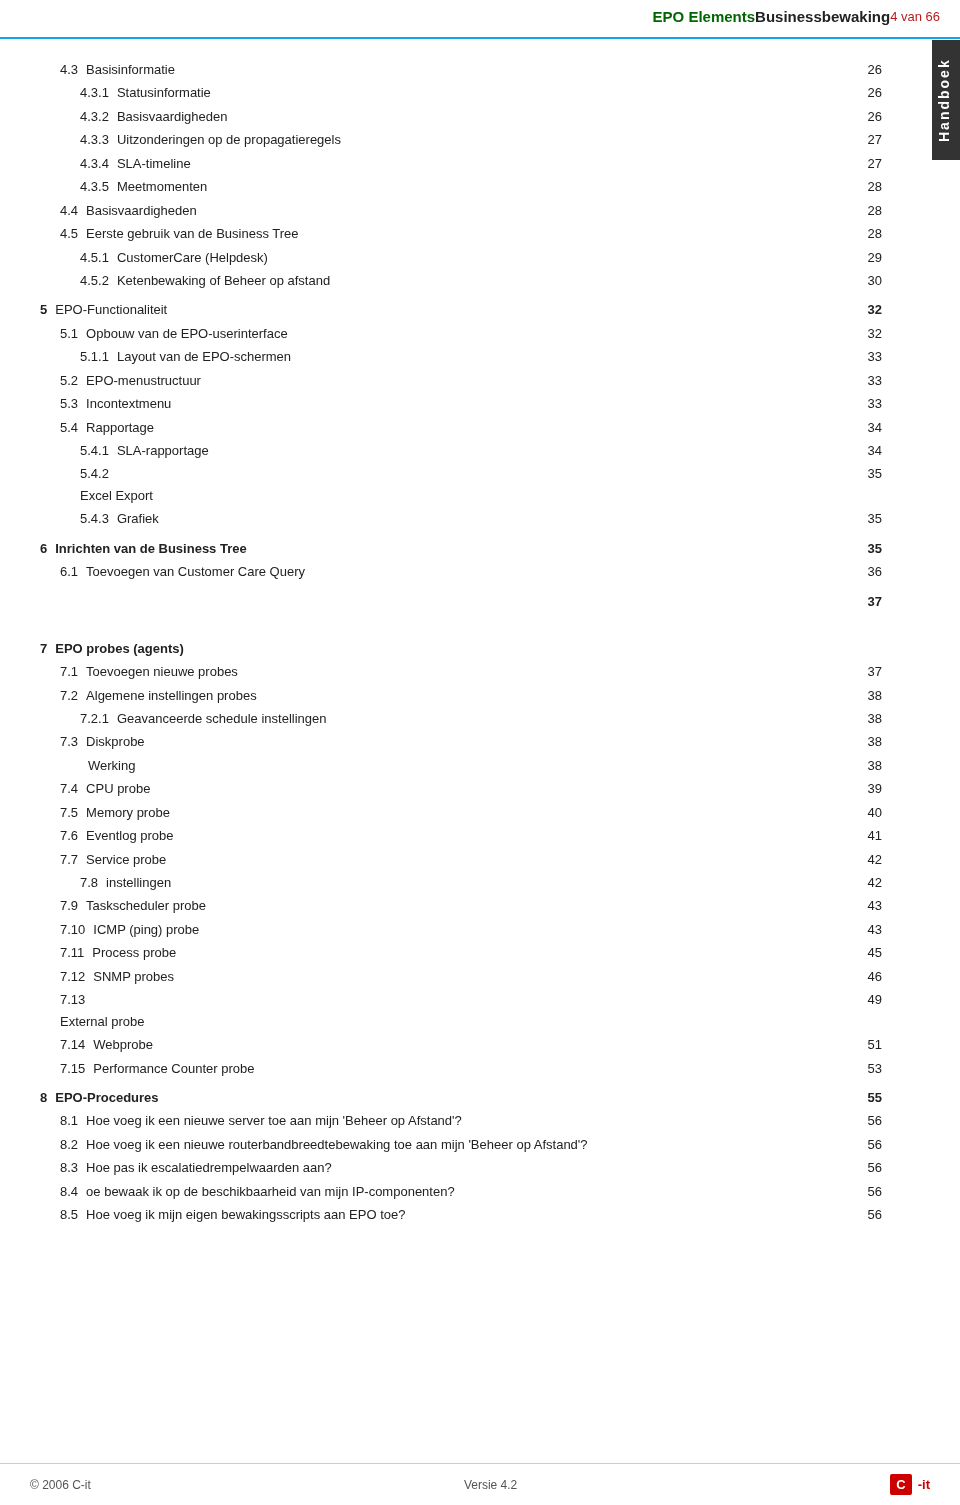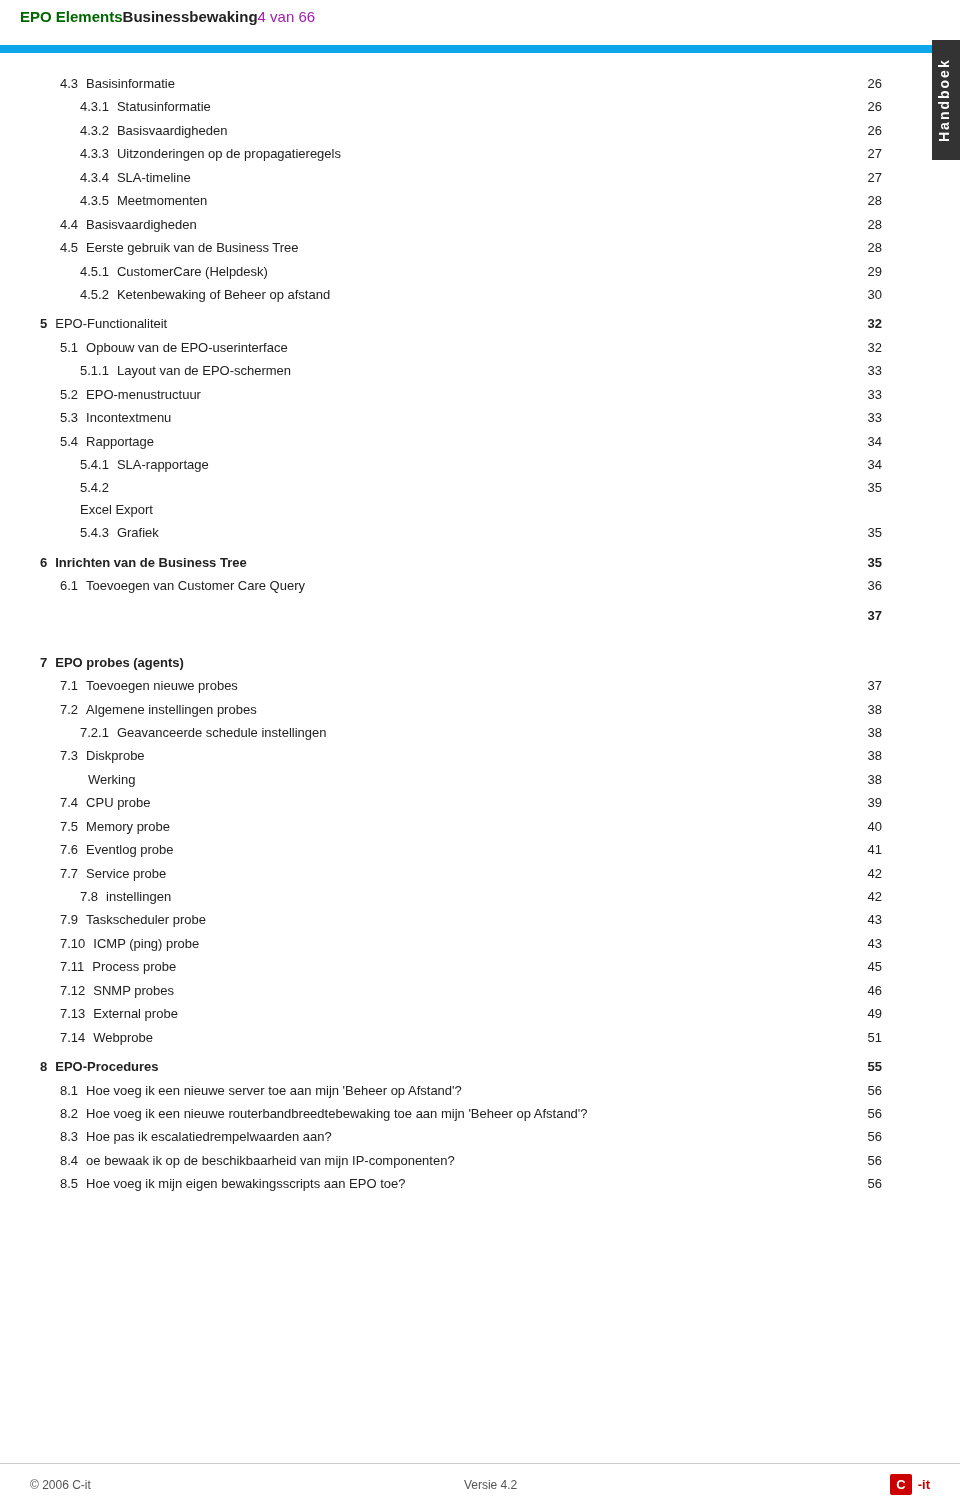--- a/index.html
+++ b/index.html
@@ -9,39 +9,39 @@
       color: #222;
       background: #fff;
       width: 960px;
       min-height: 1505px;
       position: relative;
     }
 
     
     .header {
       display: flex;
-      justify-content: flex-start;
+      justify-content: flex-end;
       align-items: center;
-      padding: 8px 20px 20px 20px;
-      border-bottom: 8px solid #0ea5e9;
+      padding: 8px 20px 12px 20px;
+      border-bottom: 2px solid #0ea5e9;
       background: #fff;
     }
     .header-left {
       font-weight: bold;
       font-size: 15px;
       color: #006600;
     }
     .header-center {
       font-weight: bold;
       font-size: 15px;
       color: #222;
     }
     .header-right {
-      font-size: 15px;
-      color: #a21caf;
+      font-size: 13px;
+      color: #b91c1c;
     }
 
     
     .side-tab {
       position: absolute;
       right: 0;
       top: 40px;
       width: 28px;
       background: #333;
       color: #fff;
@@ -376,32 +376,39 @@
       <div class="toc-right">45</div>
     </div>
     <div class="toc-row">
       <div class="toc-left" style="padding-left: 20px;">
         <span class="toc-number">7.12</span>
         <span class="toc-label">SNMP probes</span>
       </div>
       <div class="toc-right">46</div>
     </div>
     <div class="toc-row">
-      <div class="toc-left" style="padding-left: 20px;">
+      <div class="toc-left" style="padding-left: 20px; flex-direction: column;">
         <span class="toc-number">7.13</span>
         <span class="toc-label">External probe</span>
       </div>
       <div class="toc-right">49</div>
     </div>
     <div class="toc-row">
       <div class="toc-left" style="padding-left: 20px;">
         <span class="toc-number">7.14</span>
         <span class="toc-label">Webprobe</span>
       </div>
       <div class="toc-right">51</div>
+    </div>
+    <div class="toc-row">
+      <div class="toc-left" style="padding-left: 20px;">
+        <span class="toc-number">7.15</span>
+        <span class="toc-label">Performance Counter probe</span>
+      </div>
+      <div class="toc-right">53</div>
     </div>
     <div class="toc-row" style="margin-top: 8px;">
       <div class="toc-left" style="padding-left: 0px;">
         <span class="toc-number" style="font-weight: bold;">8</span>
         <span class="toc-label" style="font-weight: bold;">EPO-Procedures</span>
       </div>
       <div class="toc-right" style="font-weight: bold;">55</div>
     </div>
     <div class="toc-row">
       <div class="toc-left" style="padding-left: 20px;">

